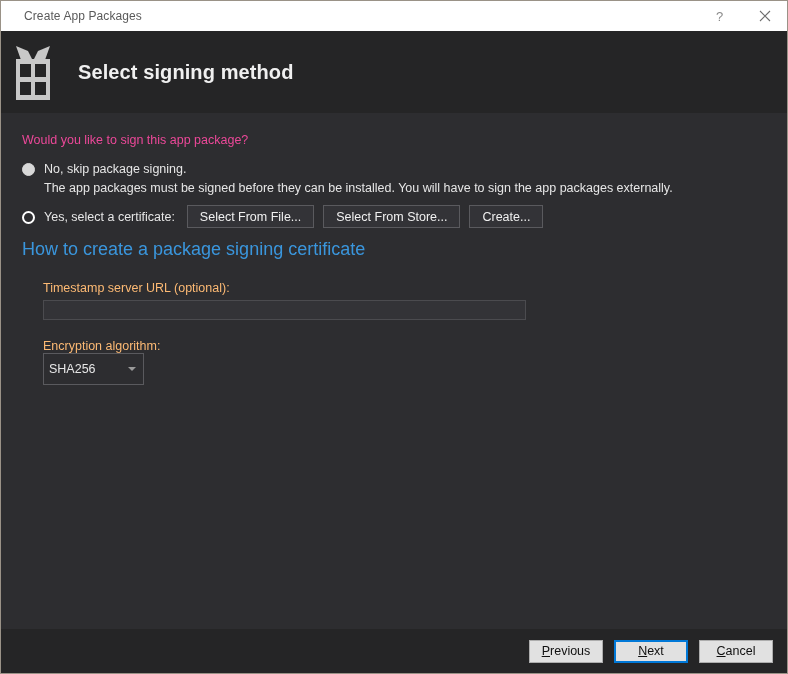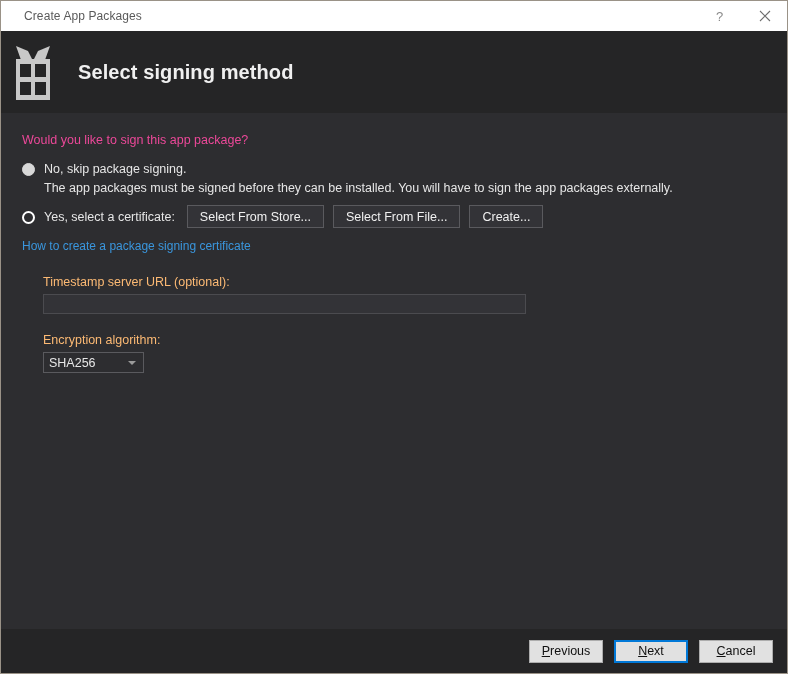--- a/index.html
+++ b/index.html
@@ -168,21 +168,21 @@
     margin-right: 9px;
     box-sizing: border-box;
     display: flex;
     align-items: center;
     justify-content: center;
     white-space: nowrap;
   }
 
   .link {
     display: inline-block;
-    font-size: 12px;
+    font-size: 18px;
     color: #3a96dd;
     margin-top: 11px;
     white-space: nowrap;
     text-decoration: none;
     cursor: pointer;
   }
 
   .field-block { margin-left: 21px; }
 
   .field-label {
@@ -202,23 +202,22 @@
     color: #e6e6e6;
     font-size: 12.5px;
     font-family: "Liberation Sans", sans-serif;
     padding: 0 3px;
     outline: none;
   }
 
   .enc-label { margin-top: 19px; }
 
   .combo {
-    margin-top: 5px;
     width: 101px;
-    height: 21px;
+    height: 32px;
     background: #2d2d30;
     border: 1px solid #5a5a5e;
     box-sizing: border-box;
     display: flex;
     align-items: center;
     position: relative;
   }
   .combo-value {
     font-size: 12.5px;
     color: #e6e6e6;
@@ -311,22 +310,22 @@
       <span class="radio plain"></span>
       <span class="option-label">No, skip package signing.</span>
     </div>
     <div class="option-sub">The app packages must be signed before they can be installed. You will have to sign the app packages externally.</div>
 
     
     <div class="option-row second">
       <span class="radio selected"></span>
       <span class="option-label">Yes, select a certificate:</span>
       <div class="cert-buttons">
+        <button class="dark-btn">Select From File...</button>
         <button class="dark-btn">Select From Store...</button>
-        <button class="dark-btn">Select From File...</button>
         <button class="dark-btn">Create...</button>
       </div>
     </div>
 
     <a class="link" href="#">How to create a package signing certificate</a>
 
     <div class="field-block">
       <div class="field-label ts-label">Timestamp server URL (optional):</div>
       <input class="text-input" type="text" placeholder="" style="">
 

